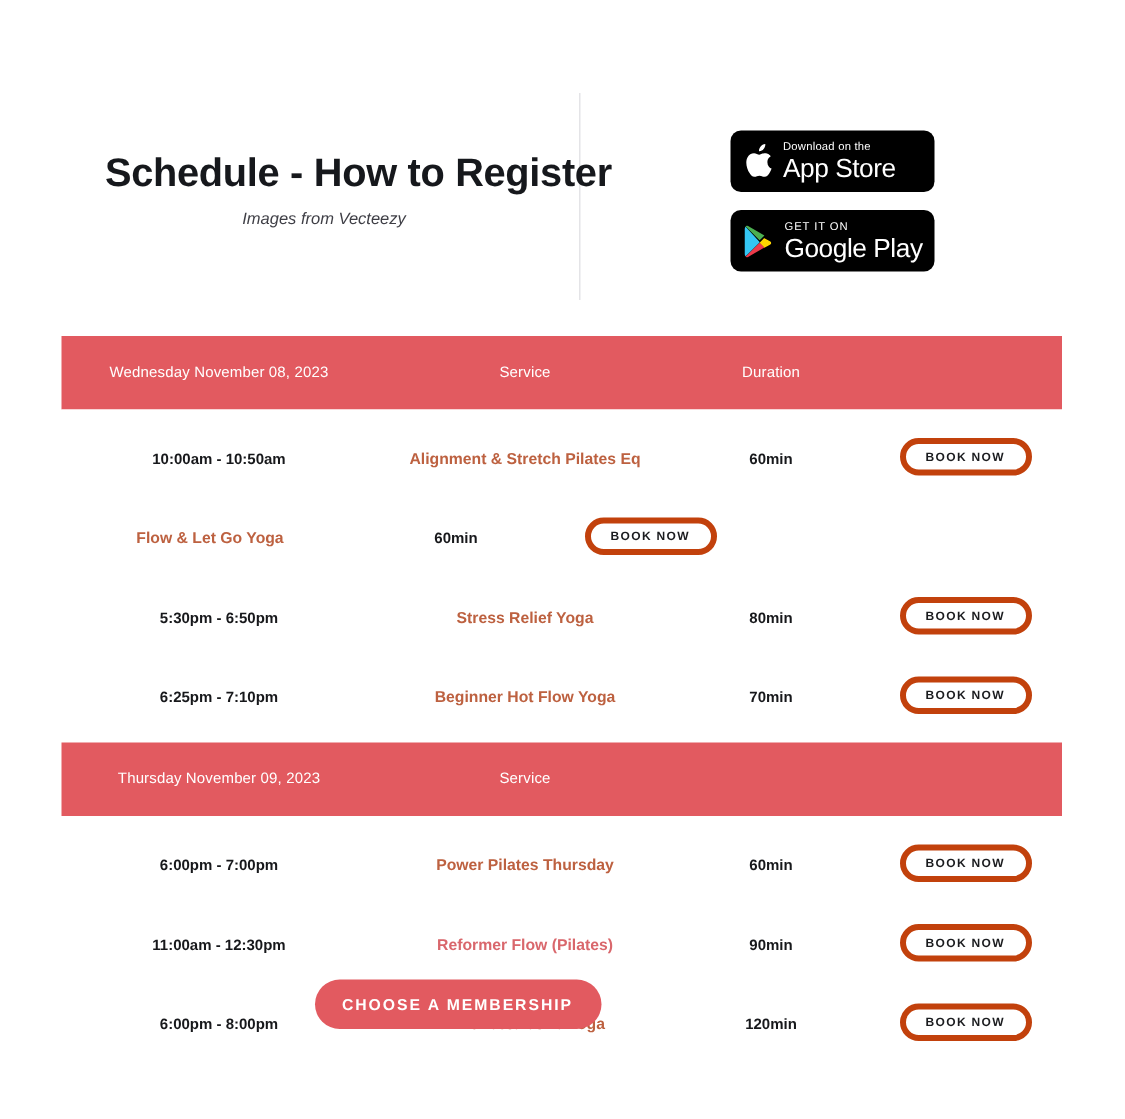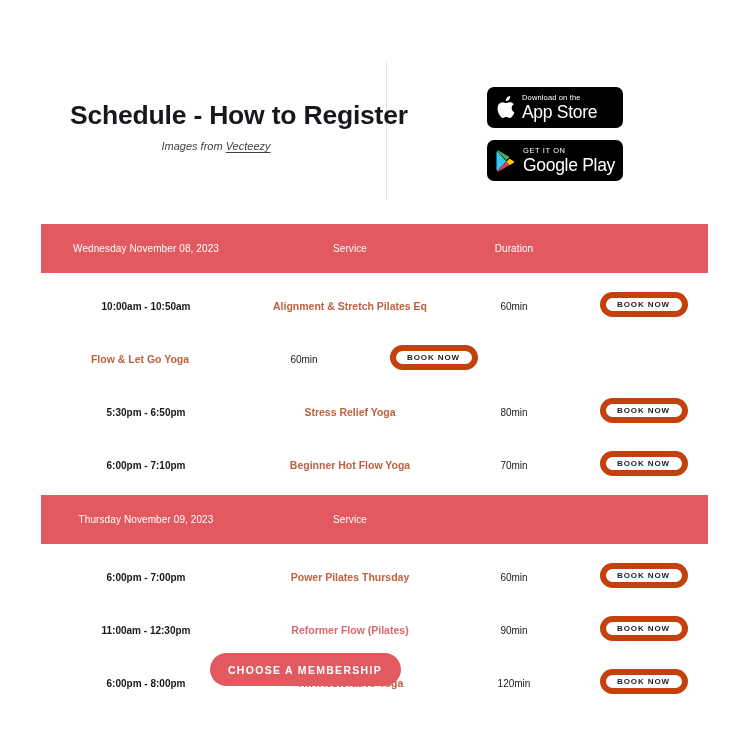--- a/index.html
+++ b/index.html
@@ -49,21 +49,20 @@
     top: 140px;
     width: 340px;
     text-align: center;
     font-size: 11px;
     font-style: italic;
     color: #3f3f46;
     white-space: nowrap;
   }
   .subtitle-link {
     color: #3f3f46;
-    text-decoration: underline;
     text-underline-offset: 2px;
   }
 
   
   .badge {
     position: absolute;
     left: 487px;
     width: 136px;
     height: 41px;
     background: #000000;
@@ -155,28 +154,28 @@
     font-size: 10.5px;
     font-weight: 700;
     color: #bd6140;
     white-space: nowrap;
   }
   .service-text.alt {
     color: #d9676c;
   }
   .duration-text {
     font-size: 10px;
-    font-weight: 400;
+    font-weight: 700;
     color: #17181b;
     white-space: nowrap;
   }
   .book-btn {
     width: 88px;
     height: 25px;
-    border: 6px solid #c2410c;
+    border: 4px solid #c2410c;
     border-radius: 14px;
     background: #ffffff;
     color: #1b1c1f;
     font-family: "Liberation Sans", "DejaVu Sans", sans-serif;
     font-size: 8px;
     font-weight: 700;
     letter-spacing: 0.9px;
     cursor: pointer;
     display: flex;
     align-items: center;
@@ -284,21 +283,21 @@
     <div class="row">
       <div class="cell col-time"><span class="time-text">5:30pm - 6:50pm</span></div>
       <div class="cell col-service"><span class="service-text">Stress Relief Yoga</span></div>
       <div class="cell col-duration"><span class="duration-text">80min</span></div>
       <div class="cell col-action">
         <button class="book-btn">BOOK NOW</button>
       </div>
     </div>
     <div class="row-spacer"></div>
     <div class="row">
-      <div class="cell col-time"><span class="time-text">6:00pm - 7:10pm</span></div>
+      <div class="cell col-time"><span class="time-text">6:25pm - 7:10pm</span></div>
       <div class="cell col-service"><span class="service-text">Beginner Hot Flow Yoga</span></div>
       <div class="cell col-duration"><span class="duration-text">70min</span></div>
       <div class="cell col-action">
         <button class="book-btn">BOOK NOW</button>
       </div>
     </div>
     <div class="row-spacer"></div>
     <div class="day-header">
       <div class="cell col-time">Thursday November 09, 2023</div>
       <div class="cell col-service">Service</div>

